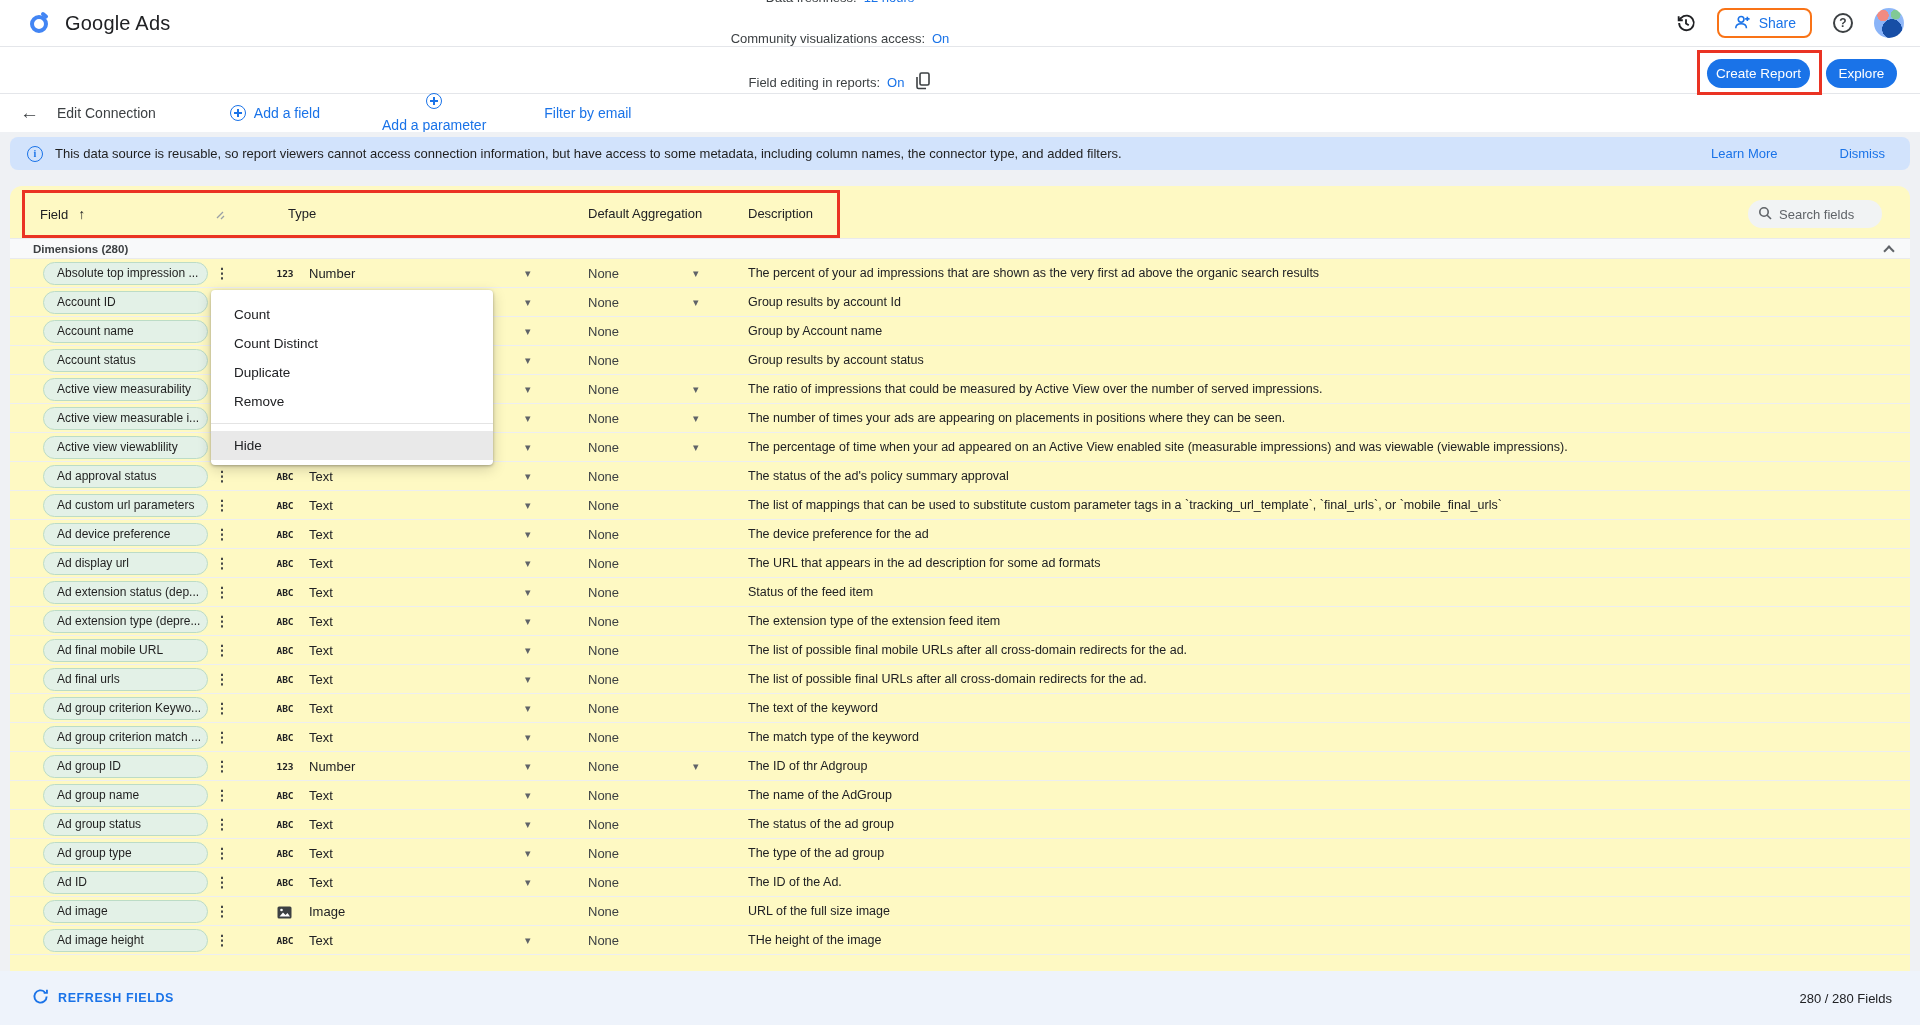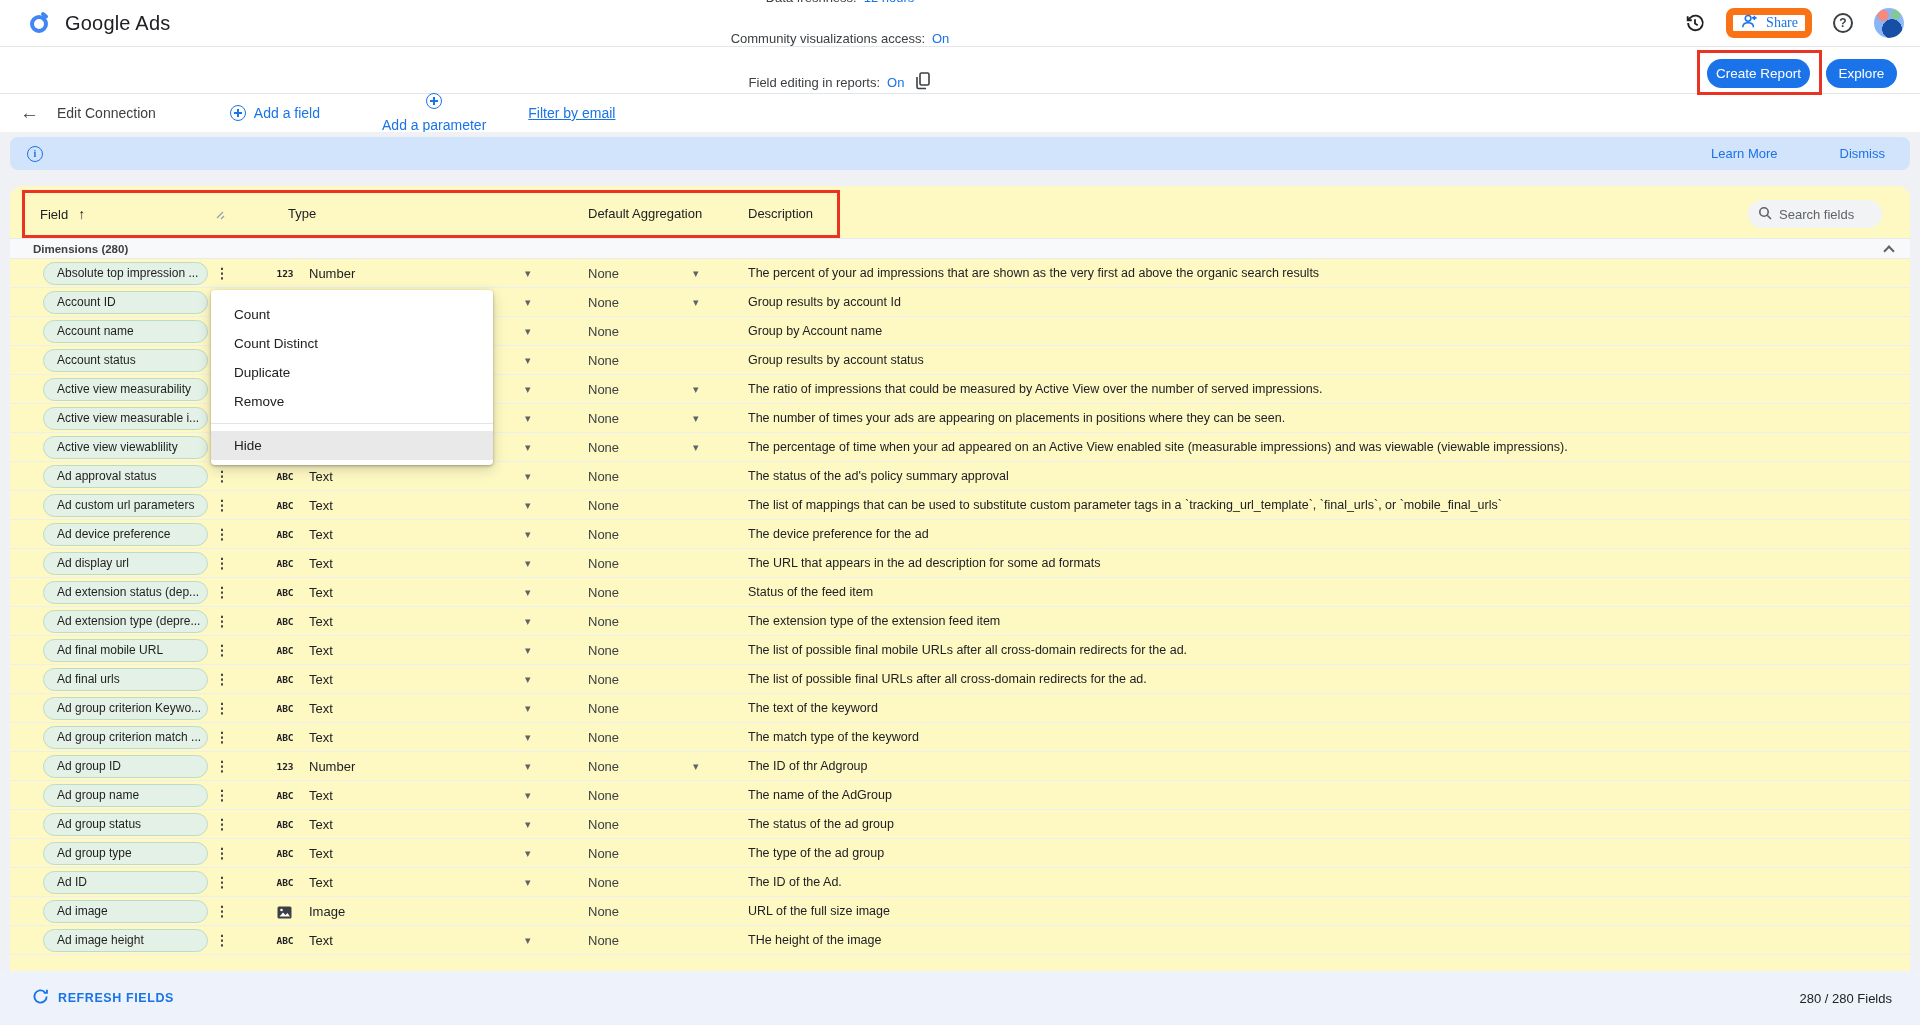--- a/index.html
+++ b/index.html
@@ -7,22 +7,22 @@
     font-family:"Liberation Sans", sans-serif; color:#202124; }
   .abs { position:absolute; }
 
   
   .topbar { position:absolute; left:0; top:0; width:1920px; height:47px; background:#fff;
     border-bottom:1px solid #e4e6ea; display:flex; align-items:center; }
   .brand { display:flex; align-items:center; gap:12px; margin-left:26px; }
   .app-title { font-size:20px; color:#202124; letter-spacing:.2px; }
   .topbar-right { margin-left:auto; margin-right:16px; display:flex; align-items:center; gap:18px; }
   .icon-btn { width:26px; height:26px; display:flex; align-items:center; justify-content:center; cursor:pointer; }
-  .share-btn { display:flex; align-items:center; gap:8px; border:7px solid #f97316; border-radius:8px;
-    height:30px; padding:0 7px; color:#1a73e8; font-size:14px; font-weight:500; cursor:pointer; background:#fff;font-family:Liberation Serif, serif; }
+  .share-btn { display:flex; align-items:center; gap:8px; border:2px solid #f97316; border-radius:8px;
+    height:30px; padding:0 14px; color:#1a73e8; font-size:14px; font-weight:500; cursor:pointer; background:#fff; }
   .help-circle { width:20px; height:20px; border:2px solid #3c4043; border-radius:50%;
     display:flex; align-items:center; justify-content:center; font-size:12px; font-weight:700; color:#3c4043; }
   .avatar { width:30px; height:30px; border-radius:50%;
     background:radial-gradient(circle at 30% 25%, #f28b82 0 18%, transparent 19%),
                radial-gradient(circle at 72% 22%, #81c995 0 15%, transparent 16%),
                radial-gradient(circle at 60% 70%, #174ea6 0 35%, transparent 36%),
                radial-gradient(circle at 40% 55%, #8ab4f8 0 60%, #aecbfa 100%); }
 
   
   .actionbar { position:absolute; left:0; top:47px; width:1920px; height:47px; background:#fff;
@@ -210,29 +210,30 @@
   <span class="back-arrow">←</span>
   <span class="nav-strong">Edit Connection</span>
   <span class="nav-link" style="margin-left:74px;">
     <span class="cplus"></span>
     <span>Add a field</span>
   </span>
   <span class="nav-link" style="margin-left:62px;flex-direction:column;">
     <span class="cplus"></span>
     <span>Add a parameter</span>
   </span>
-  <span class="nav-link" style="margin-left:42px;text-decoration:underline;">
+  <span class="nav-link" style="margin-left:58px;">
     <span>Filter by email</span>
   </span>
 </div>
 
 <div class="content-bg"></div>
 
 <div class="banner">
   <span class="info-ic">i</span>
+  <span>This data source is reusable, so report viewers cannot access connection information, but have access to some metadata, including column names, the connector type, and added filters.</span>
   <span class="spacer"></span>
   <span class="banner-link learn">Learn More</span>
   <span class="banner-link dismiss">Dismiss</span>
 </div>
 
 <div class="card">
   <div class="thead">
     <span class="th" style="left:30px;">
       <span>Field</span><span class="sort-arrow">↑</span>
     </span>

